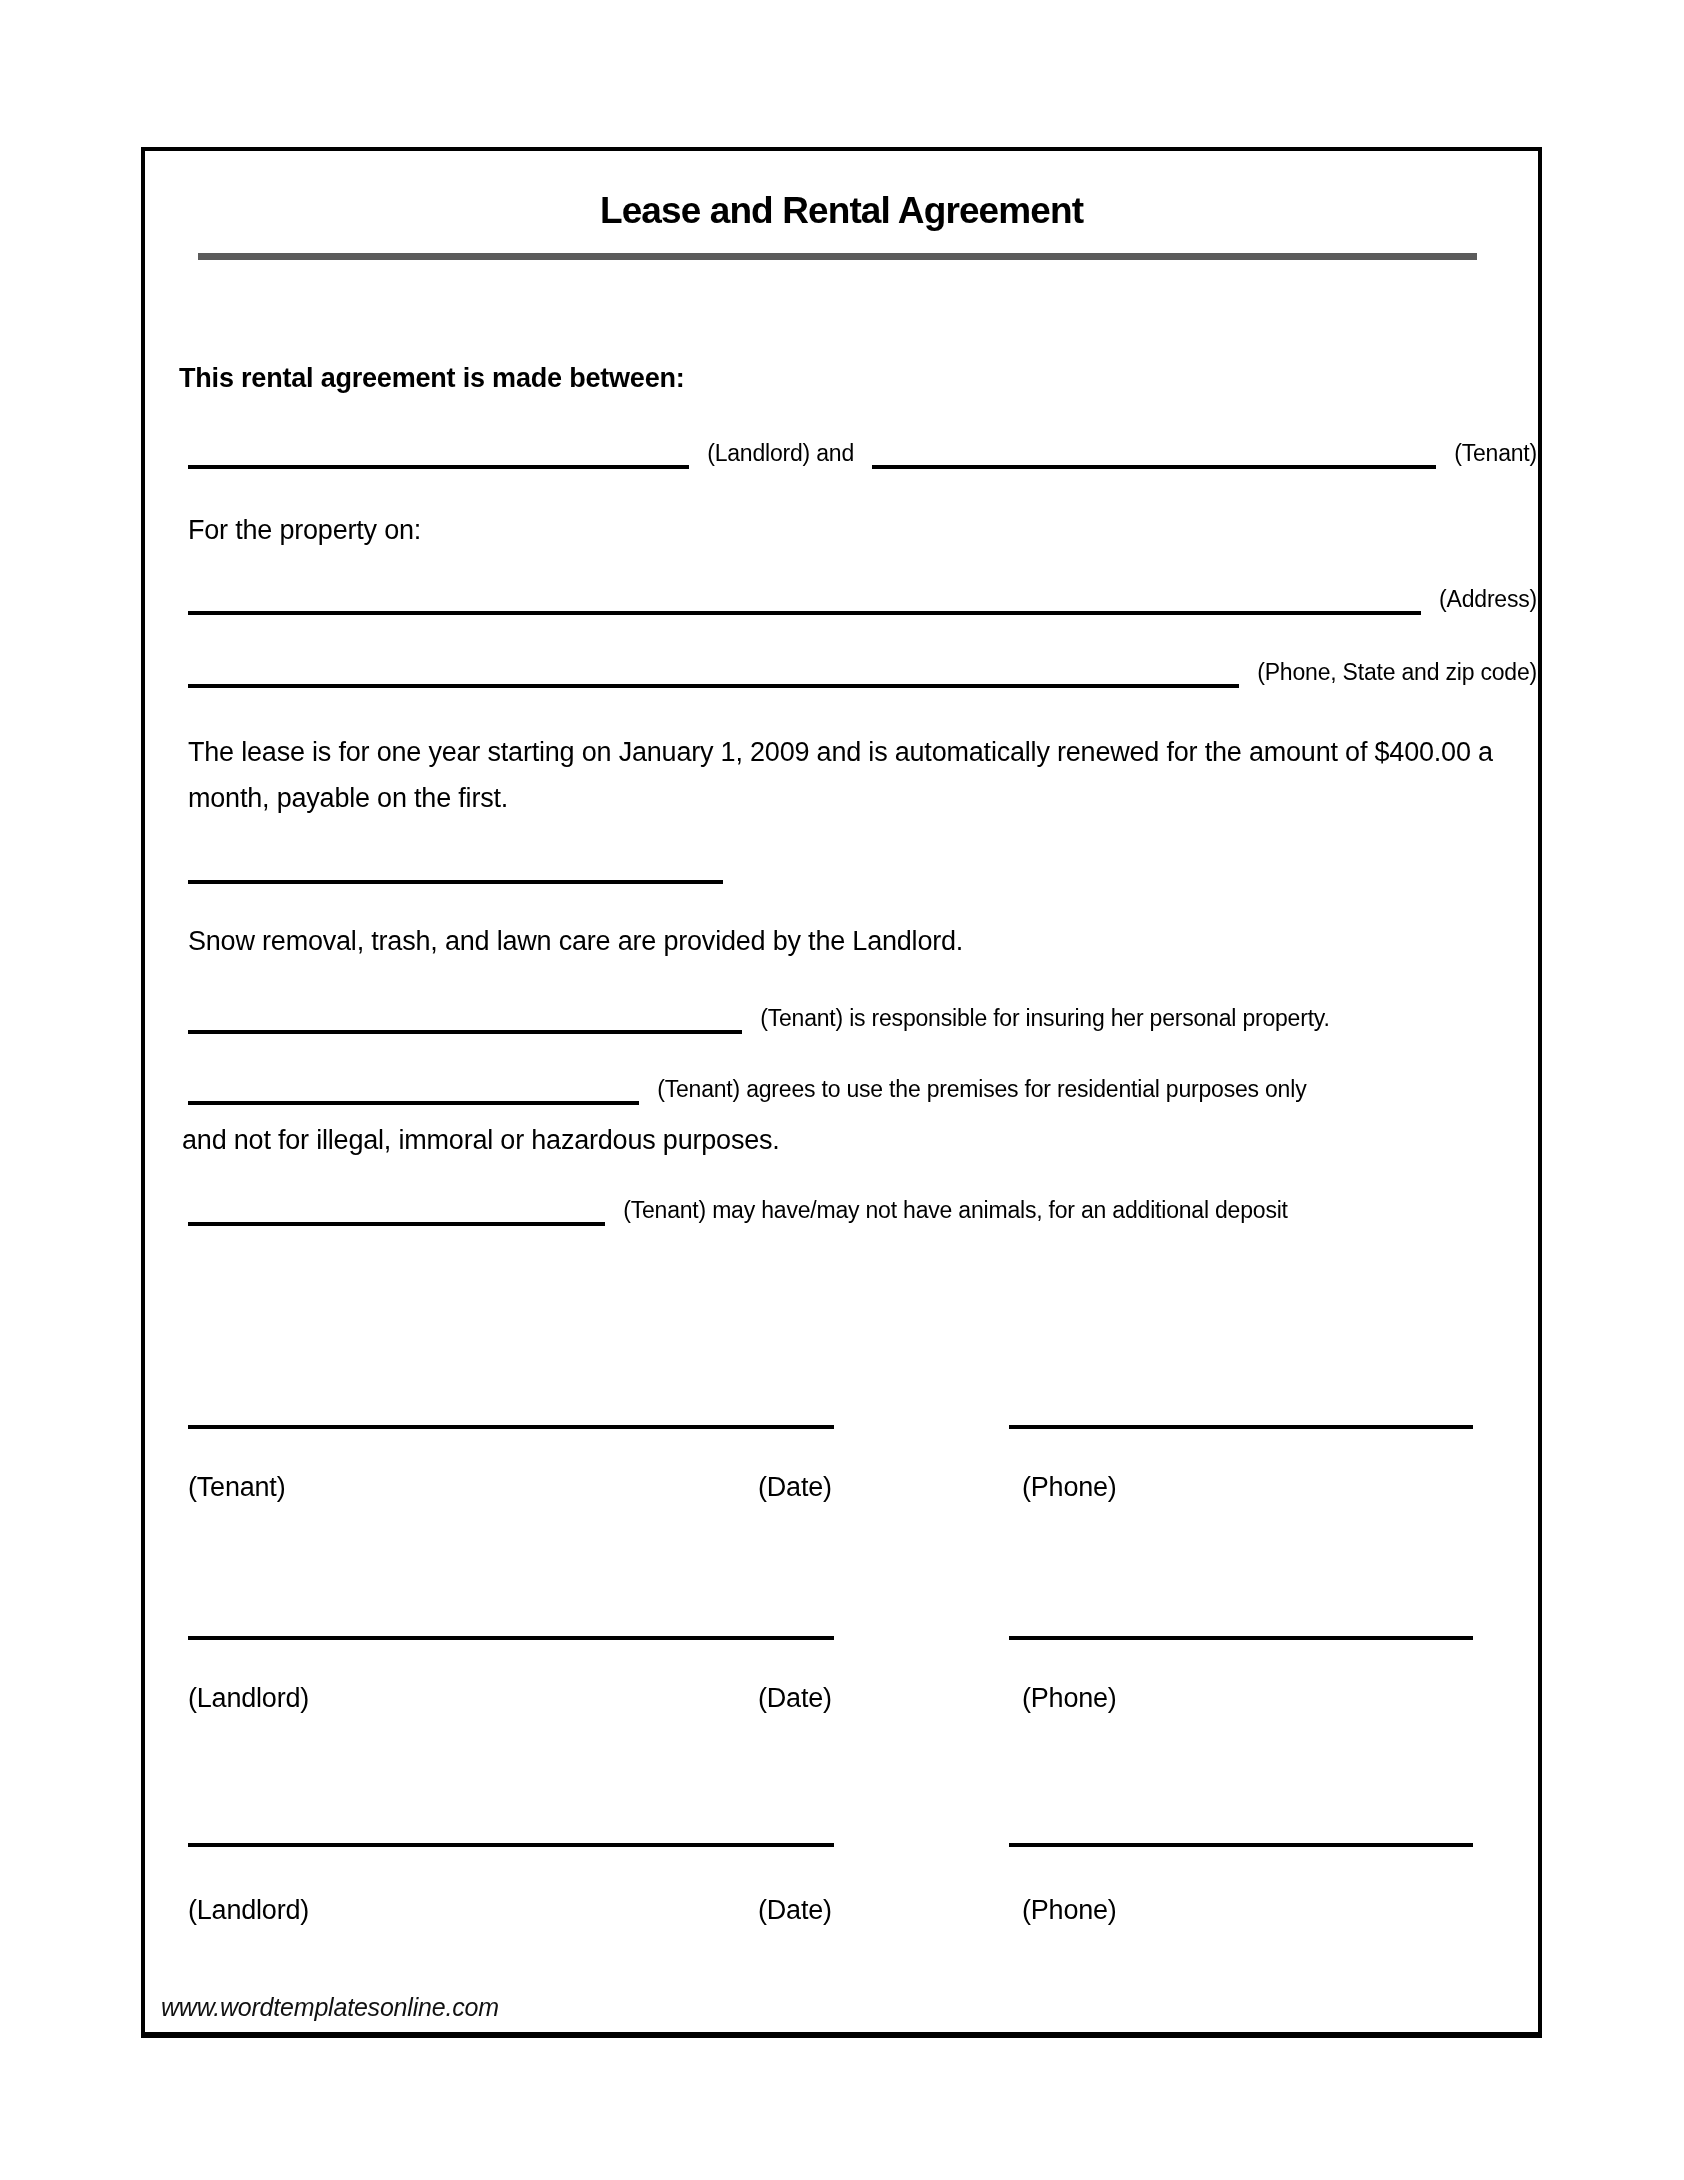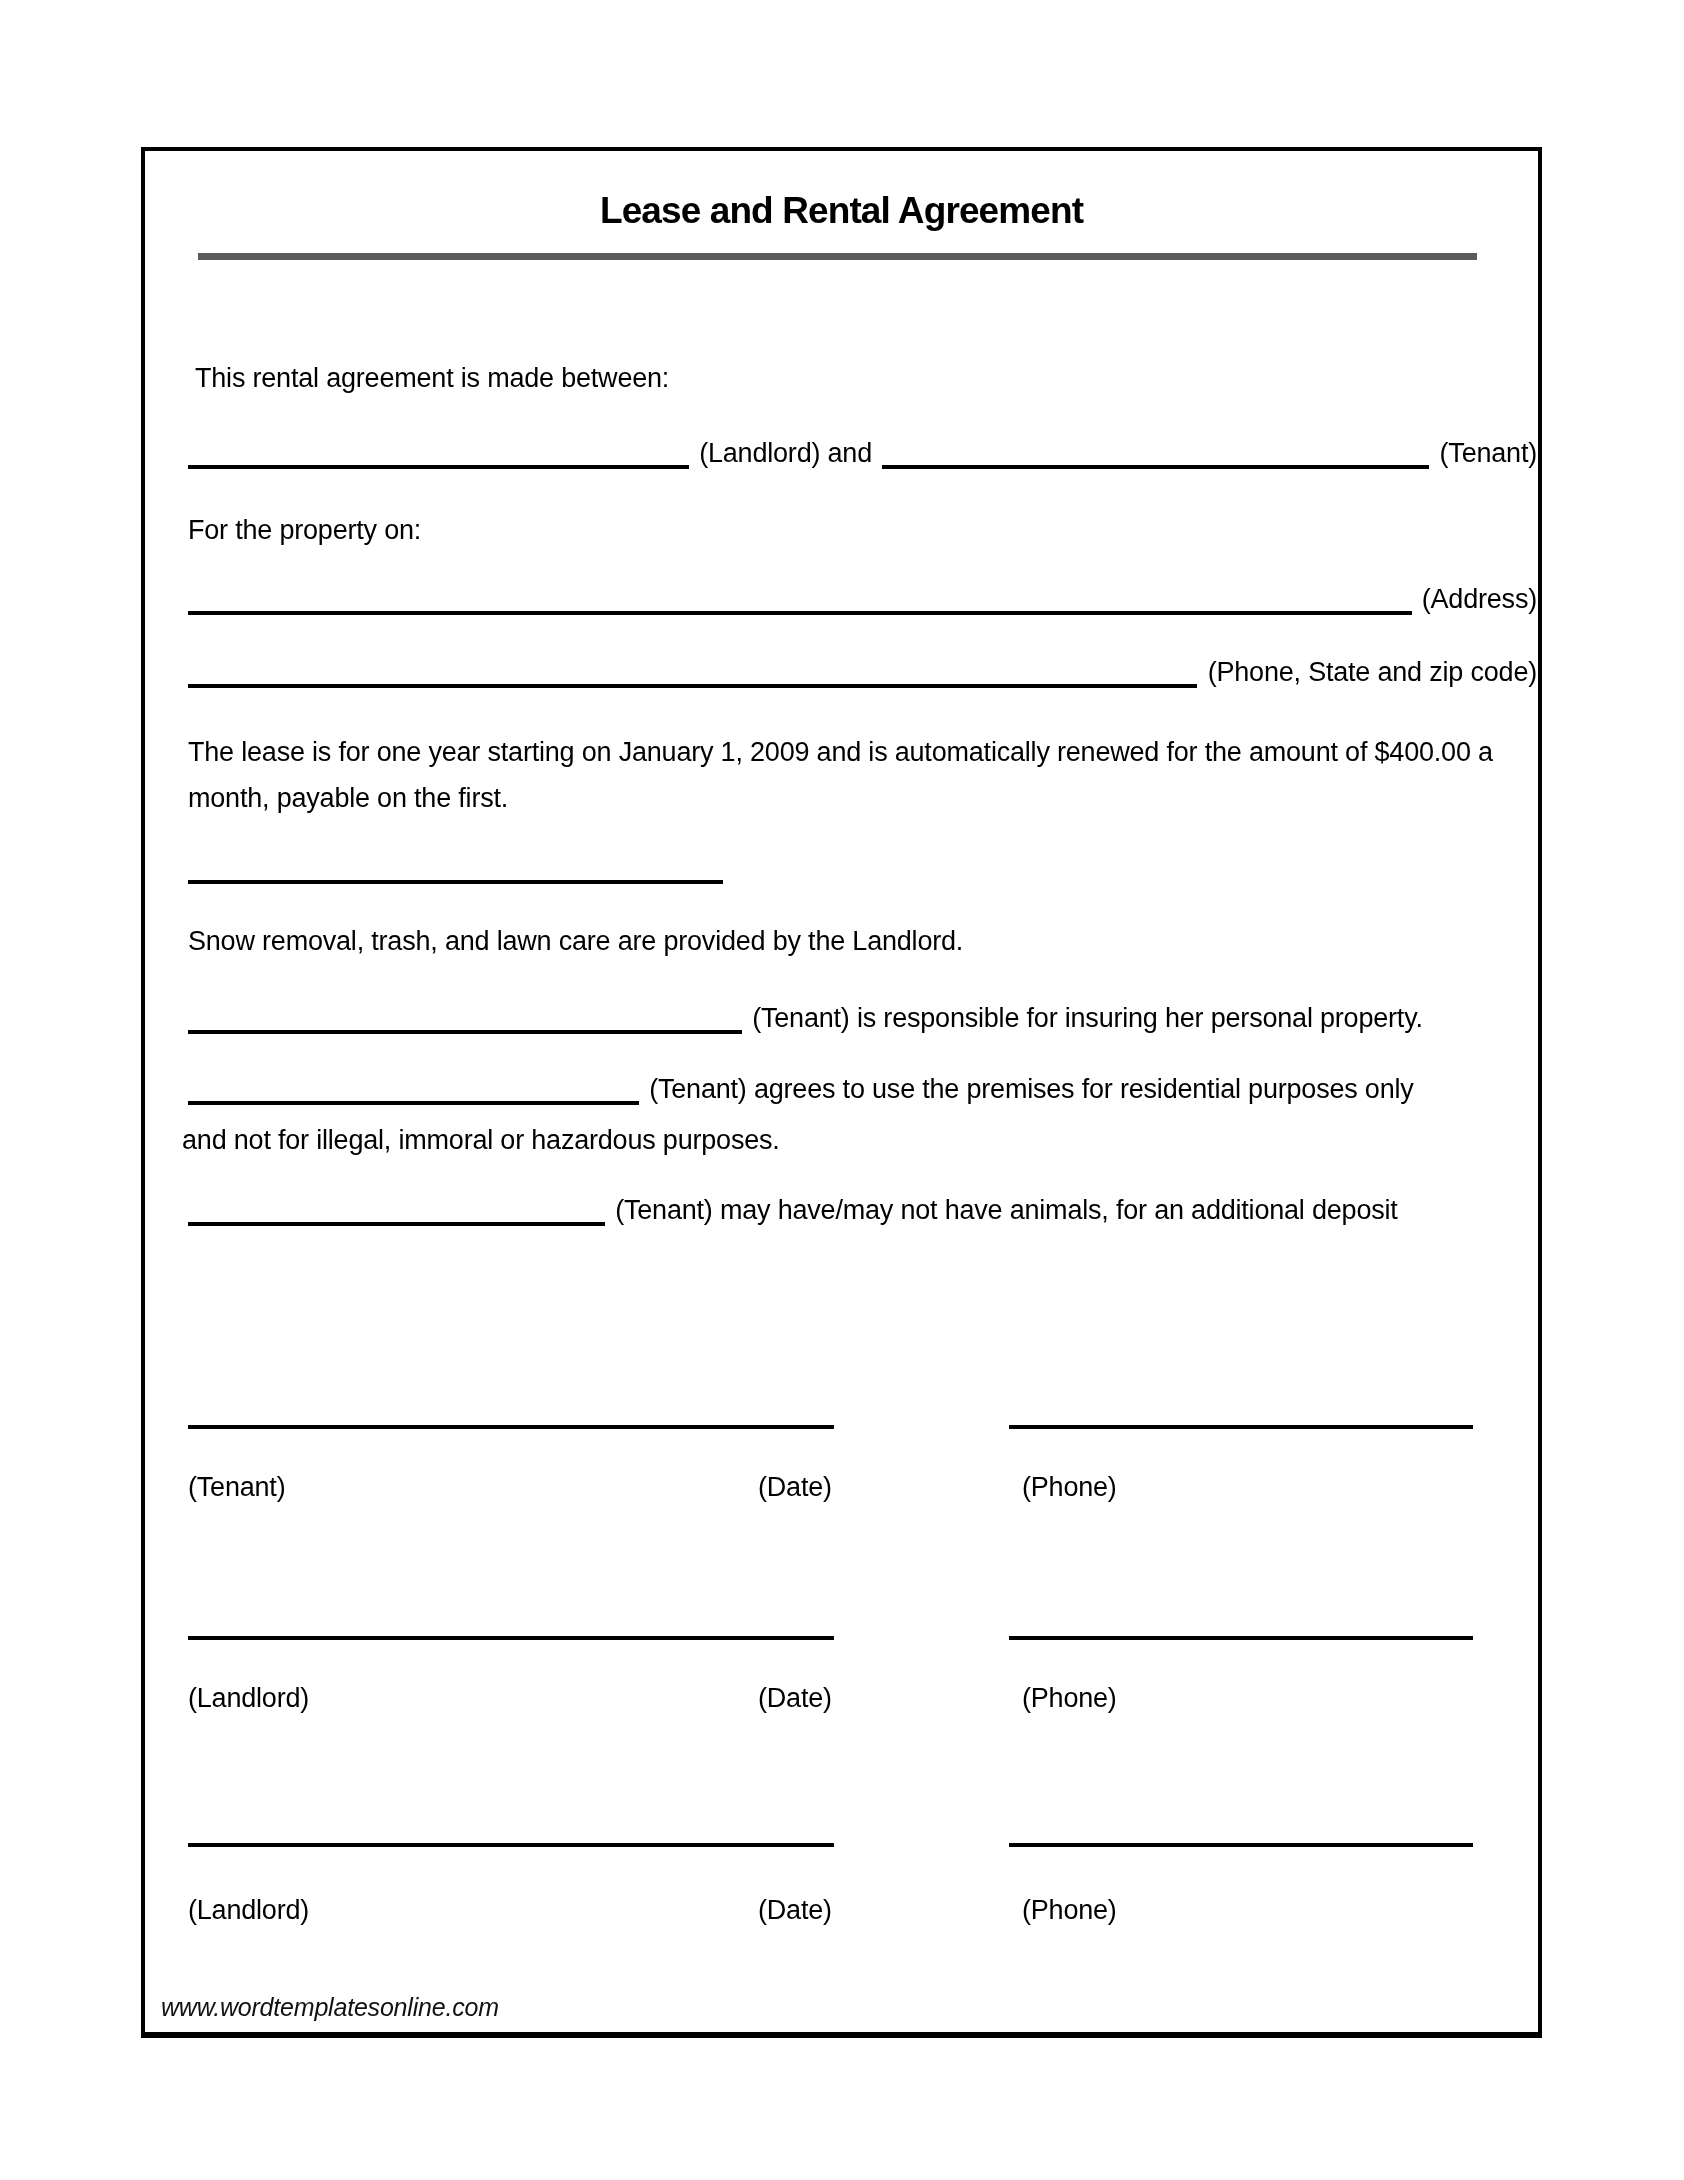--- a/index.html
+++ b/index.html
@@ -30,21 +30,21 @@
     font-size:27px;letter-spacing:-0.2px;line-height:34px;
     white-space:nowrap;margin:0;
   }
   .para{
     font-size:27px;letter-spacing:-0.2px;line-height:46px;
     width:1349px;white-space:normal;margin:0;
   }
   .fill-row{
     display:flex;align-items:flex-end;
     left:43px;width:1349px;height:43px;
-    font-size:27px;letter-spacing:-0.2px;
+    font-size:23px;letter-spacing:-0.2px;gap:8px;
   }
   .fill-row .lbl{white-space:nowrap;flex:0 0 auto;margin-left:10.2px;line-height:32px;}
   .fill-row .lbl.mid{margin:0 10.2px;}
   .blank{
     border-bottom:4.3px solid #000;
     height:8.5px;min-width:0;
   }
   .b-fixed{flex:0 0 501px;}
   .b-grow{flex:1 1 auto;}
   .b-max628{flex:1 1 auto;max-width:535px;}
@@ -70,21 +70,21 @@
   }
 </style>
 </head>
 <body>
 
 <div class="page">
 
   <h1 class="abs title">Lease and Rental Agreement</h1>
   <div class="abs rule" style="background: rgb(91, 91, 91);"></div>
 
-  <p class="abs text" style="top:210px;left:50px;">This rental agreement is made between:</p>
+  <p class="abs text" style="top:210px;left:34px;font-weight:bold;">This rental agreement is made between:</p>
 
   <div class="abs fill-row" style="top:275px;">
     <span class="blank b-fixed"></span>
     <span class="lbl mid">(Landlord) and</span>
     <span class="blank b-grow"></span>
     <span class="lbl">(Tenant)</span>
   </div>
 
   <p class="abs text" style="top:362px;left:43px;">For the property on:</p>
 

